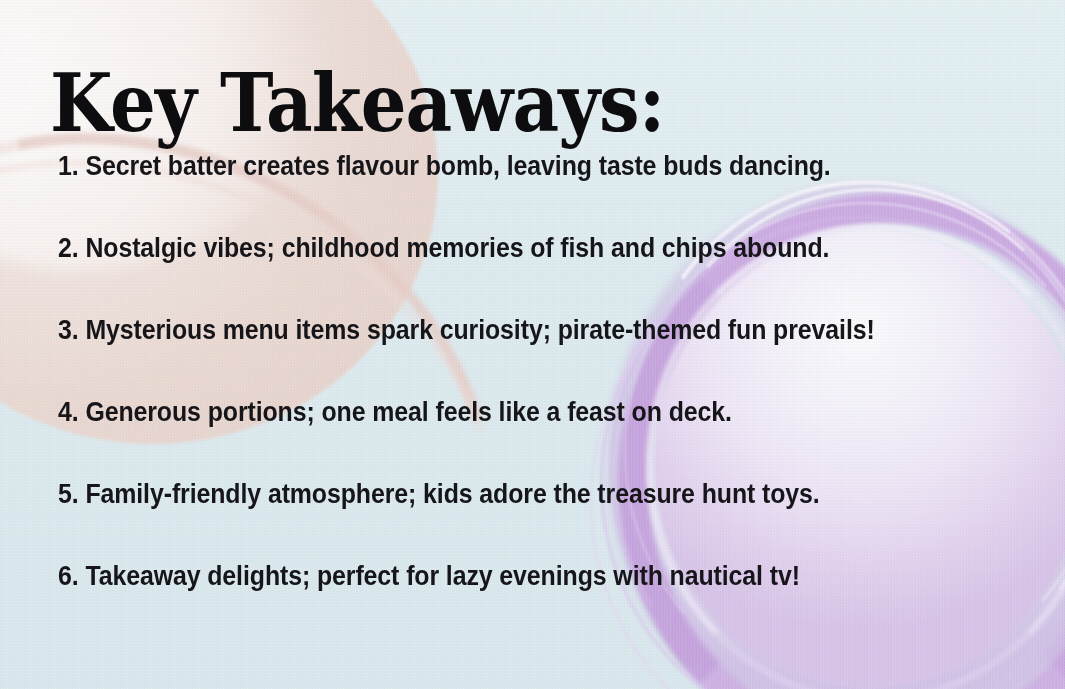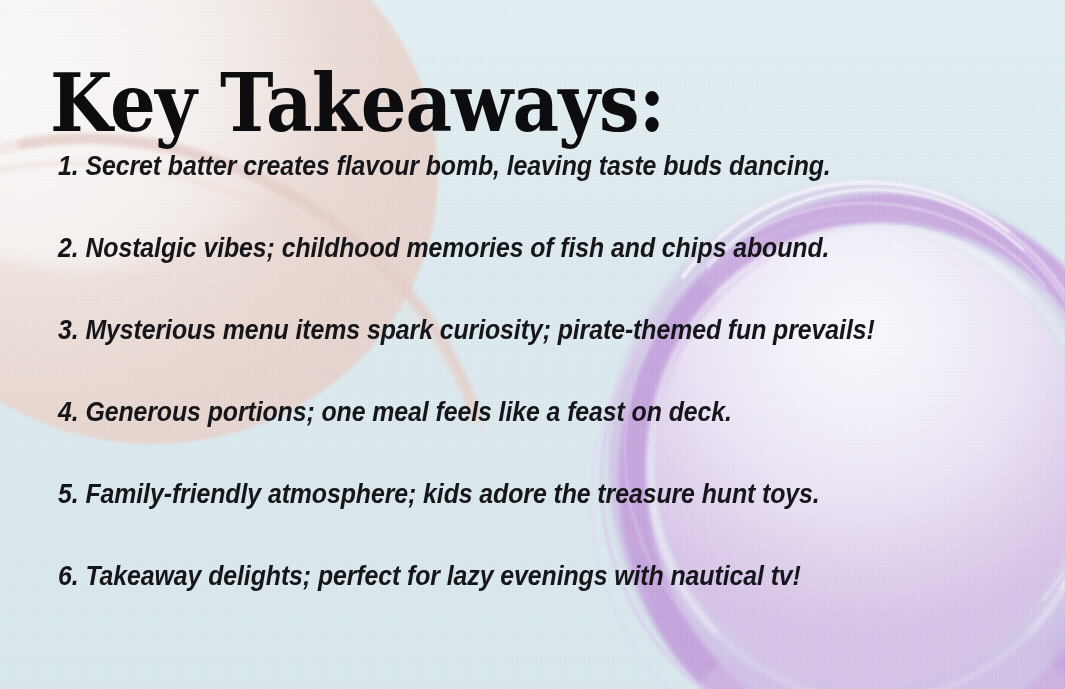--- a/index.html
+++ b/index.html
@@ -276,21 +276,20 @@
   }
 
   #takeaway-list {
     position: absolute;
     left: 58px;
     top: 152px;
     width: 950px;
     margin: 0;
     padding: 0;
     list-style: none;
-    font-style: italic;
   }
   .takeaway-item {
     font-family: "Liberation Sans", sans-serif;
     font-weight: 700;
     font-size: 27.5px;
     line-height: 1.0;
     letter-spacing: -0.1px;
     color: #16161a;
     height: 82px;
     white-space: nowrap;

